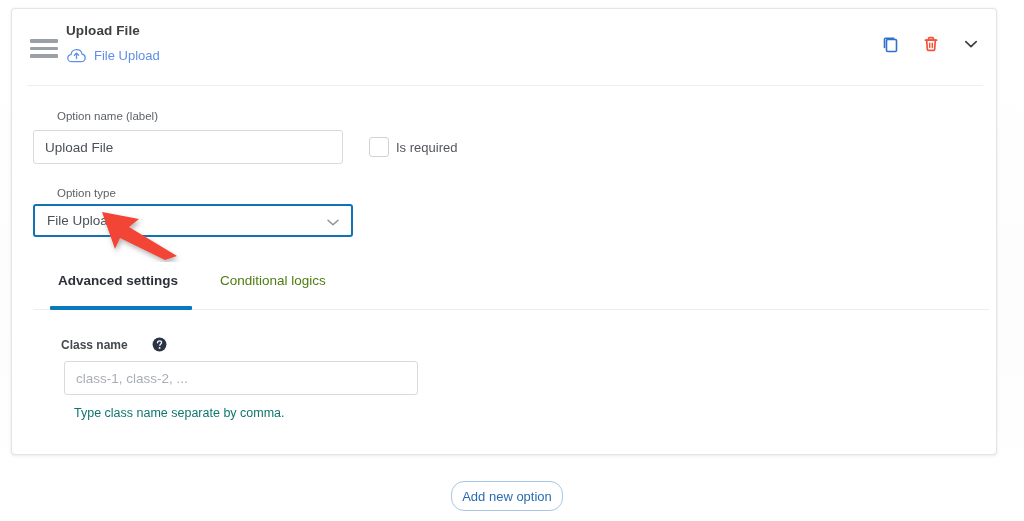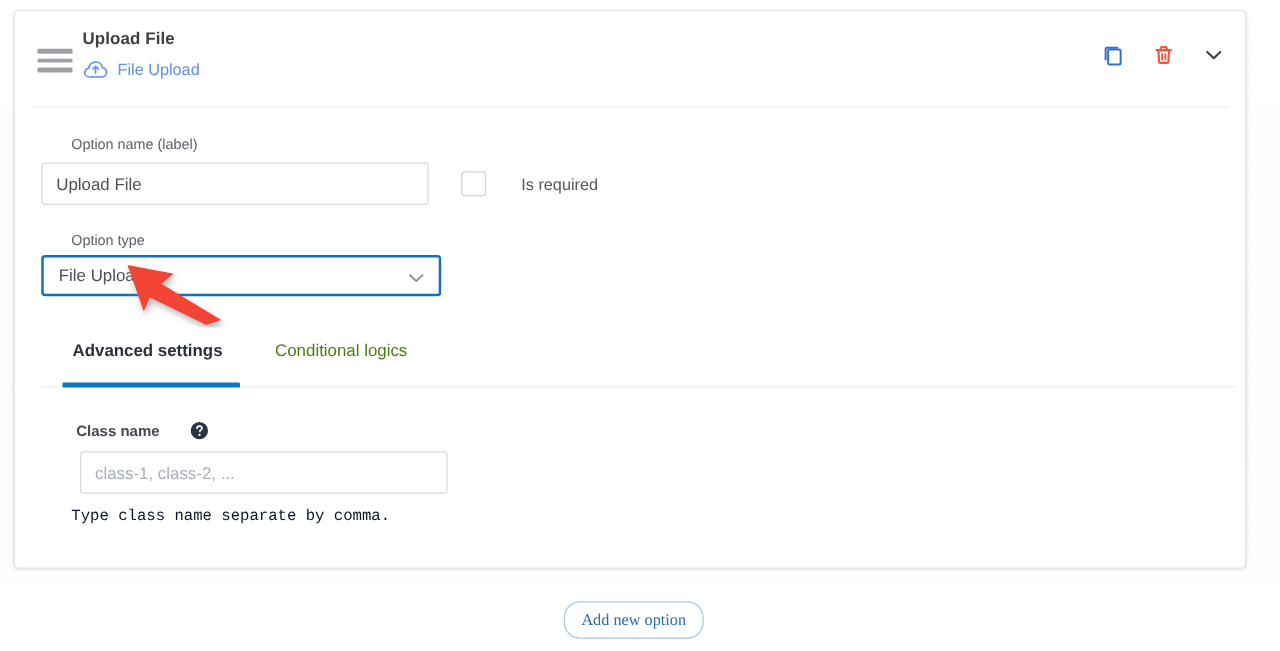--- a/index.html
+++ b/index.html
@@ -145,21 +145,21 @@
     outline: none;
   }
   .text-input::placeholder { color: #a9adb5; }
 
   .required-wrap {
     position: absolute;
     left: 357px;
     top: 128px;
     display: flex;
     align-items: center;
-    gap: 28px;
+    gap: 7px;
   }
   .checkbox {
     width: 20px;
     height: 20px;
     border: 1px solid #cfd3d8;
     border-radius: 3px;
     background: #fff;
     cursor: pointer;
     box-sizing: border-box;
   }
@@ -254,55 +254,54 @@
   }
   .help-icon {
     width: 15px;
     height: 15px;
     display: block;
   }
   .class-input {
     position: absolute;
     left: 52px;
     top: 352px;
-    width: 294px;
+    width: 354px;
     height: 34px;
     border: 1px solid #d7dade;
     border-radius: 3px;
     background: #fff;
     font-family: "Liberation Sans", sans-serif;
     font-size: 13.5px;
     color: #4c5059;
     padding: 12px 11px;
     box-sizing: border-box;
     outline: none;
   }
   .class-input::placeholder { color: #a9adb5; }
   .class-hint {
     position: absolute;
-    left: 45px;
+    left: 62px;
     top: 397px;
     font-size: 12.5px;
-    color: #0f172a;
-    font-family: Liberation Mono, monospace;
+    color: #0f766e;
   }
 
   
   .add-option-btn {
     position: absolute;
     left: 451px;
     top: 481px;
     width: 112px;
     height: 30px;
     background: #ffffff;
     border: 1px solid #a8c7e6;
     border-radius: 13px;
     color: #2a6cb0;
     font-size: 13px;
-    font-family: Liberation Serif, serif;
+    font-family: Liberation Sans, sans-serif;
     cursor: pointer;
   }
 
   
   .annotation-arrow {
     position: absolute;
     left: 99px;
     top: 206px;
     width: 92px;
     height: 56px;

